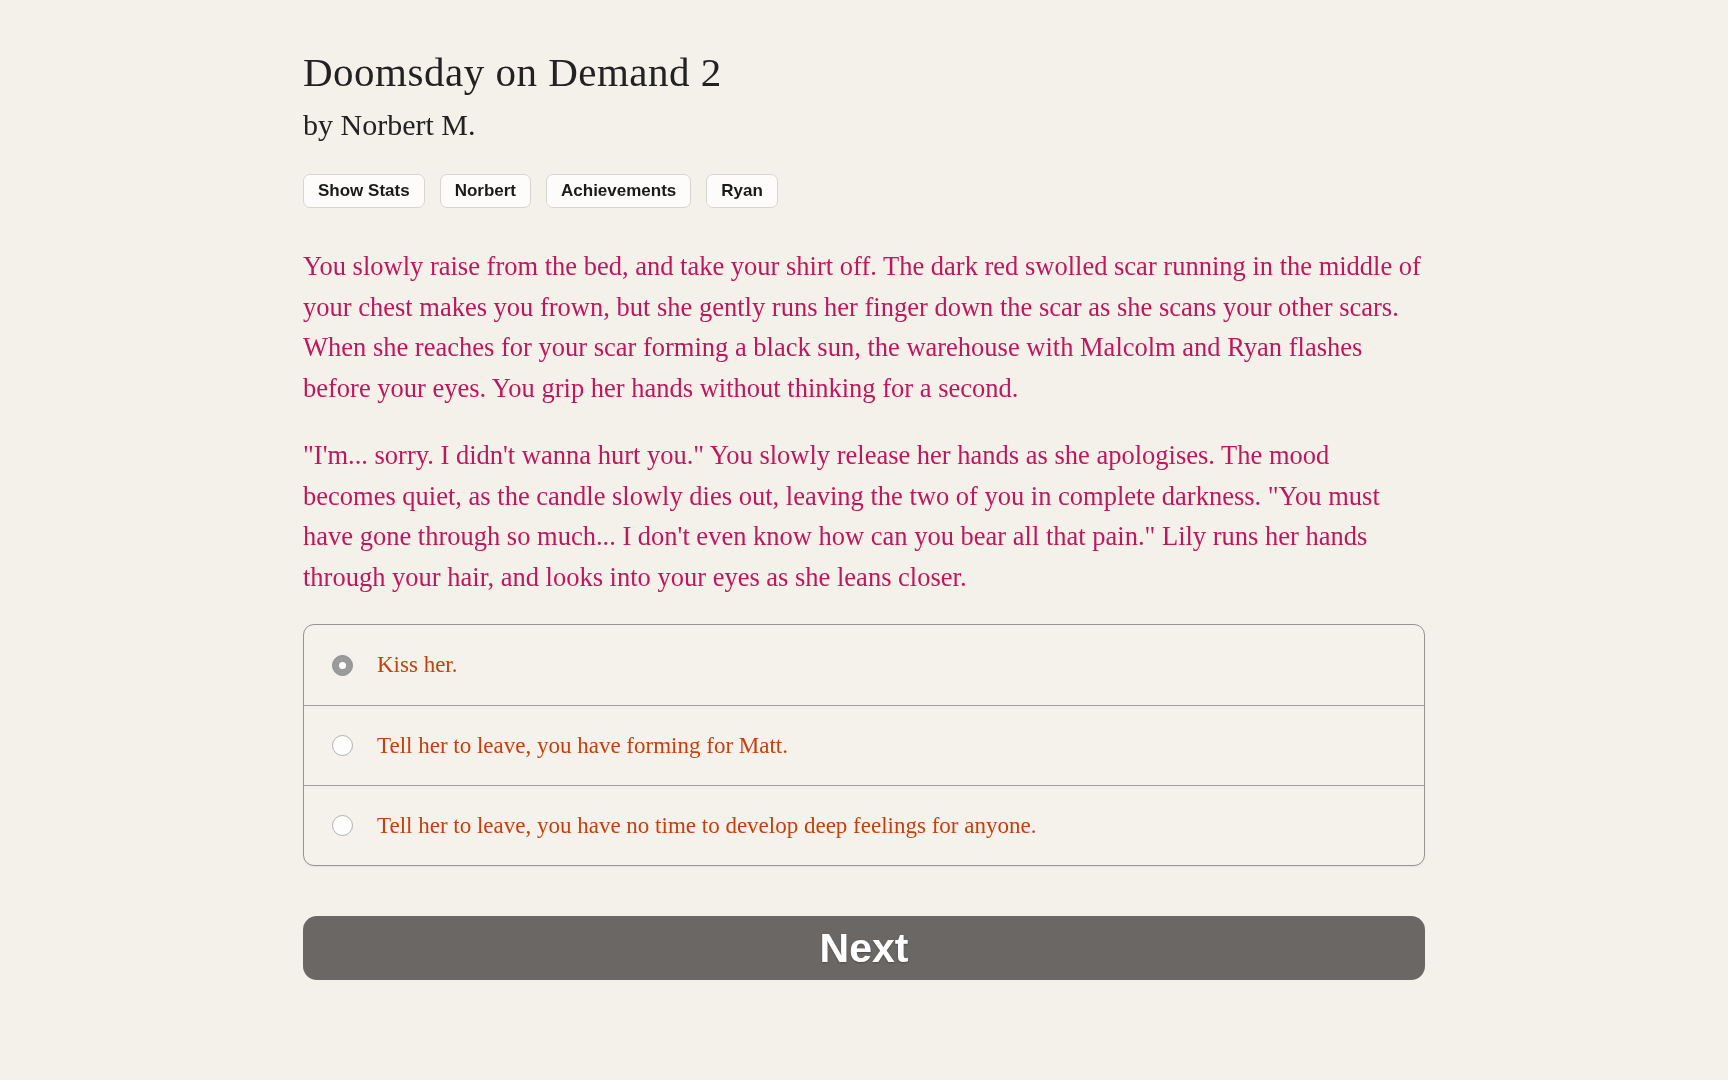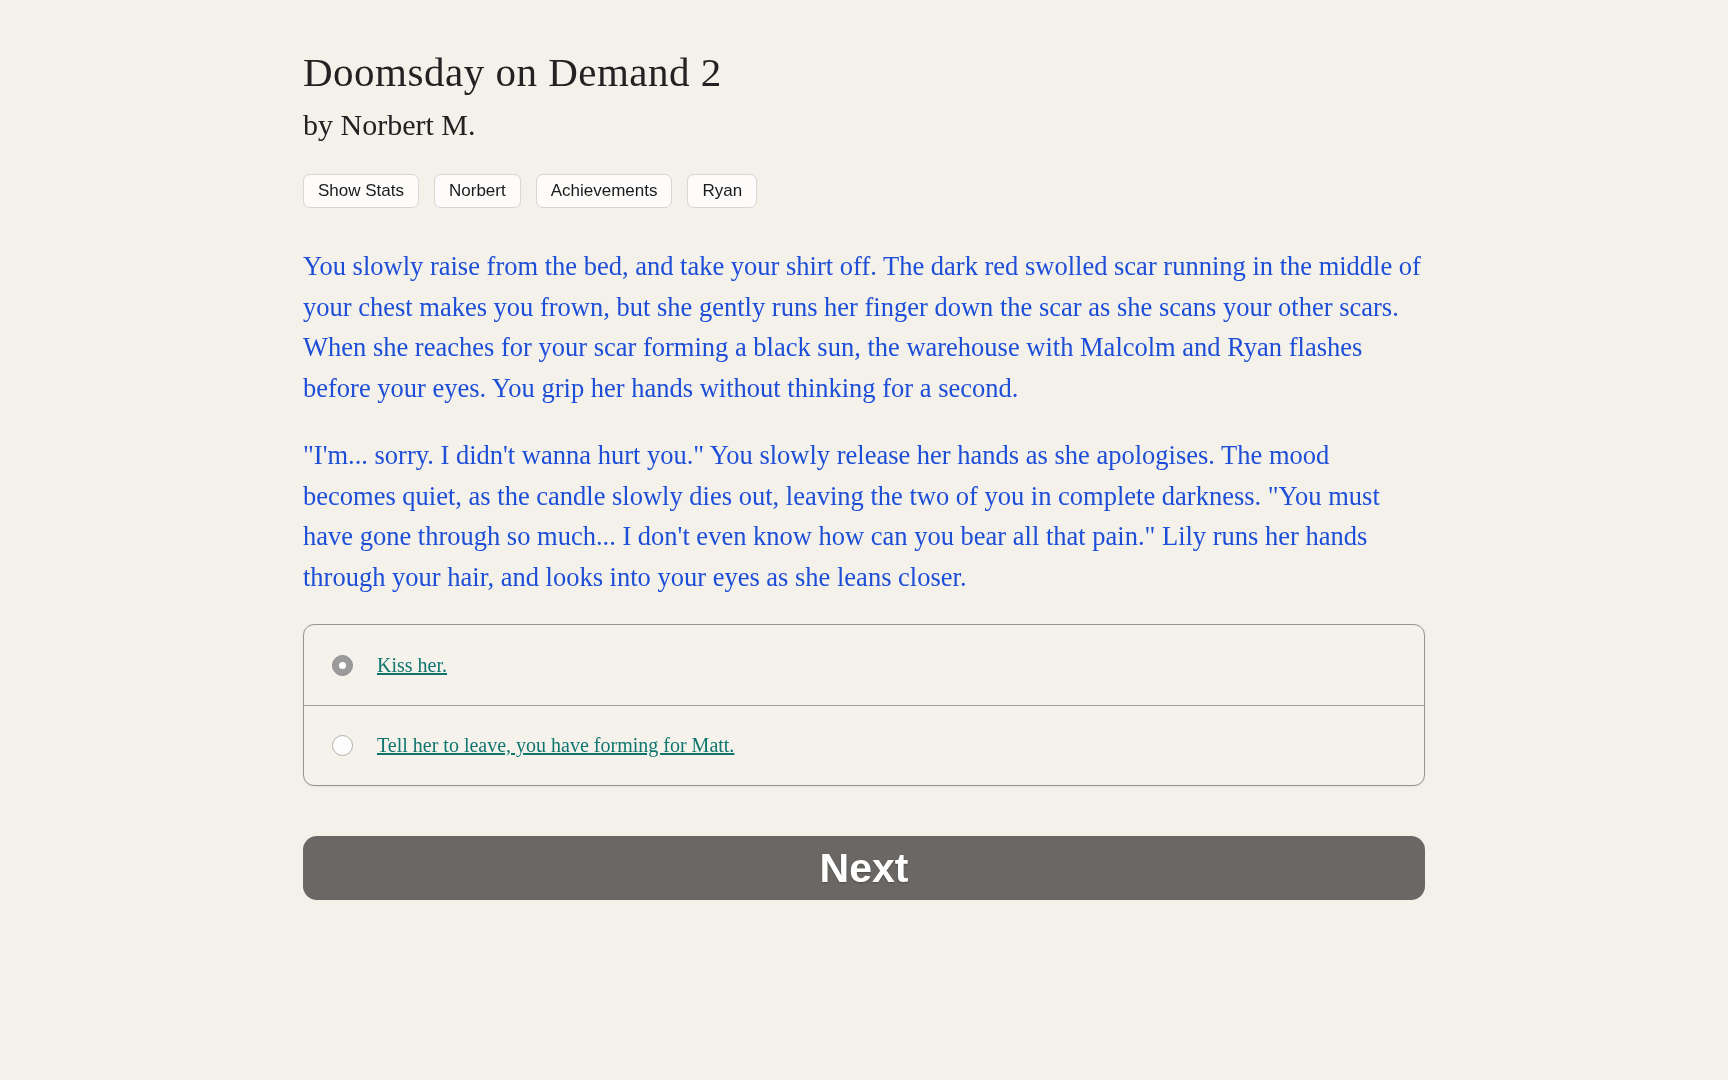--- a/index.html
+++ b/index.html
@@ -29,57 +29,56 @@
     color: #222222;
   }
   .toolbar {
     margin-top: 32px;
     display: flex;
     gap: 15px;
   }
   .toolbar button {
     font-family: "Liberation Sans", sans-serif;
     font-size: 17px;
-    font-weight: 400;
+    font-weight: 700;
     color: #1a1a1a;
     background: #fdfcfb;
     border: 1px solid #d9d5d0;
     border-radius: 7px;
     padding: 6px 14px;
     line-height: 20px;
     cursor: pointer;
   }
   .story { margin-top: 38px; }
   .story p {
     font-size: 26.5px;
     line-height: 40.5px;
-    color: #1d4ed8;
+    color: #be185d;
     margin-bottom: 27px;
   }
   .choices {
     margin-top: 14px;
     border: 1.5px solid #98948f;
     border-radius: 11px;
     background: #f5f2ec;
     overflow: hidden;
     box-shadow: 0 1px 2px rgba(0,0,0,0.06);
   }
   .choice-row {
     display: flex;
     align-items: center;
     gap: 24px;
     padding: 26px 28px;
     min-height: 80px;
     cursor: pointer;
   }
   .choice-row + .choice-row { border-top: 1px solid #a29e99; }
   .choice-label {
-    font-size: 20px;
-    color: #0f766e;
-    text-decoration: underline;
+    font-size: 23px;
+    color: #c2410c;
   }
   .radio {
     width: 21px;
     height: 21px;
     border-radius: 50%;
     flex: 0 0 21px;
     background: #fdfdfd;
     border: 1.5px solid #b3afaa;
     position: relative;
   }
@@ -138,18 +137,22 @@
     <div class="choice-row">
       <span class="radio selected"></span>
       <span class="choice-label">Kiss her.</span>
     </div>
 
     <div class="choice-row">
       <span class="radio"></span>
       <span class="choice-label">Tell her to leave, you have forming for Matt.</span>
     </div>
 
+    <div class="choice-row">
+      <span class="radio"></span>
+      <span class="choice-label">Tell her to leave, you have no time to develop deep feelings for anyone.</span>
+    </div>
 
   </div>
 
   <button class="next-button">Next</button>
 
 </div>
 
 </body></html>

